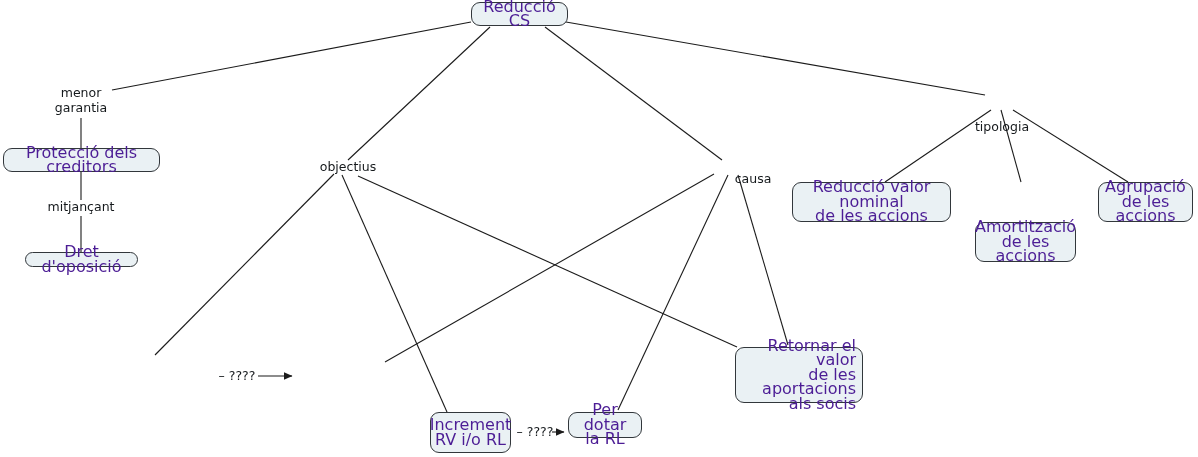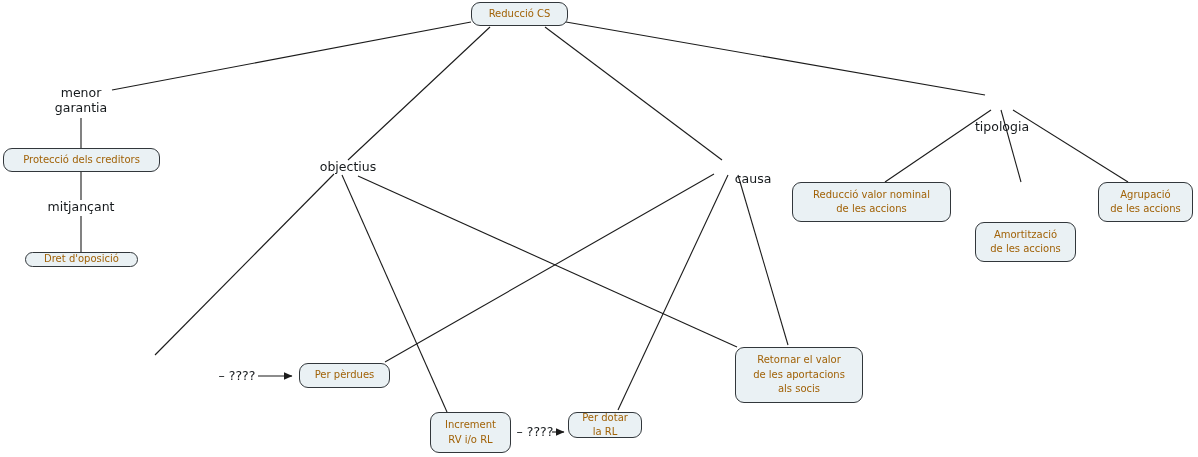--- a/index.html
+++ b/index.html
@@ -27,22 +27,22 @@
   .node {
     position: absolute;
     box-sizing: border-box;
     background: #eaf1f4;
     border: 1px solid #32373b;
     border-radius: 9px;
     display: flex;
     align-items: center;
     justify-content: center;
     text-align: center;
-    color: #a16207;
-    font-size: 10px;
+    color: #4c1d95;
+    font-size: 16px;
     line-height: 14.5px;
     white-space: pre-line;
     padding: 2px 6px;
   }
   .linklabel {
     position: absolute;
     color: #15191c;
     font-size: 12.5px;
     line-height: 14.5px;
     text-align: center;
@@ -108,29 +108,28 @@
   <div class="node" style="left:792px; top:182px; width:159px; height:40px;">Reducció valor nominal
 de les accions</div>
 
   <div class="node" style="left:975px; top:182px; width:101px; height:40px;margin-top:40px;">Amortització
 de les accions</div>
 
   <div class="node" style="left:1098px; top:182px; width:95px; height:40px;">Agrupació
 de les accions</div>
 
 
-  <div class="node" style="left:299px; top:363px; width:91px; height:25px;">Per pèrdues</div>
 
   <div class="node" style="left:430px; top:412px; width:81px; height:41px;">Increment
 RV i/o RL</div>
 
   <div class="node" style="left:568px; top:412px; width:74px; height:26px;">Per dotar
 la RL</div>
 
-  <div class="node" style="left:735px; top:347px; width:128px; height:56px;">Retornar el valor
+  <div class="node" style="left:735px; top:347px; width:128px; height:56px;text-align:right;">Retornar el valor
 de les aportacions
 als socis</div>
 
   <div class="linklabel" style="left:41px; top:86px; width:80px;">menor
 garantia</div>
 
   <div class="linklabel" style="left:35px; top:200px; width:92px;">mitjançant</div>
 
   <div class="linklabel" style="left:306px; top:160px; width:84px;">objectius</div>
 

